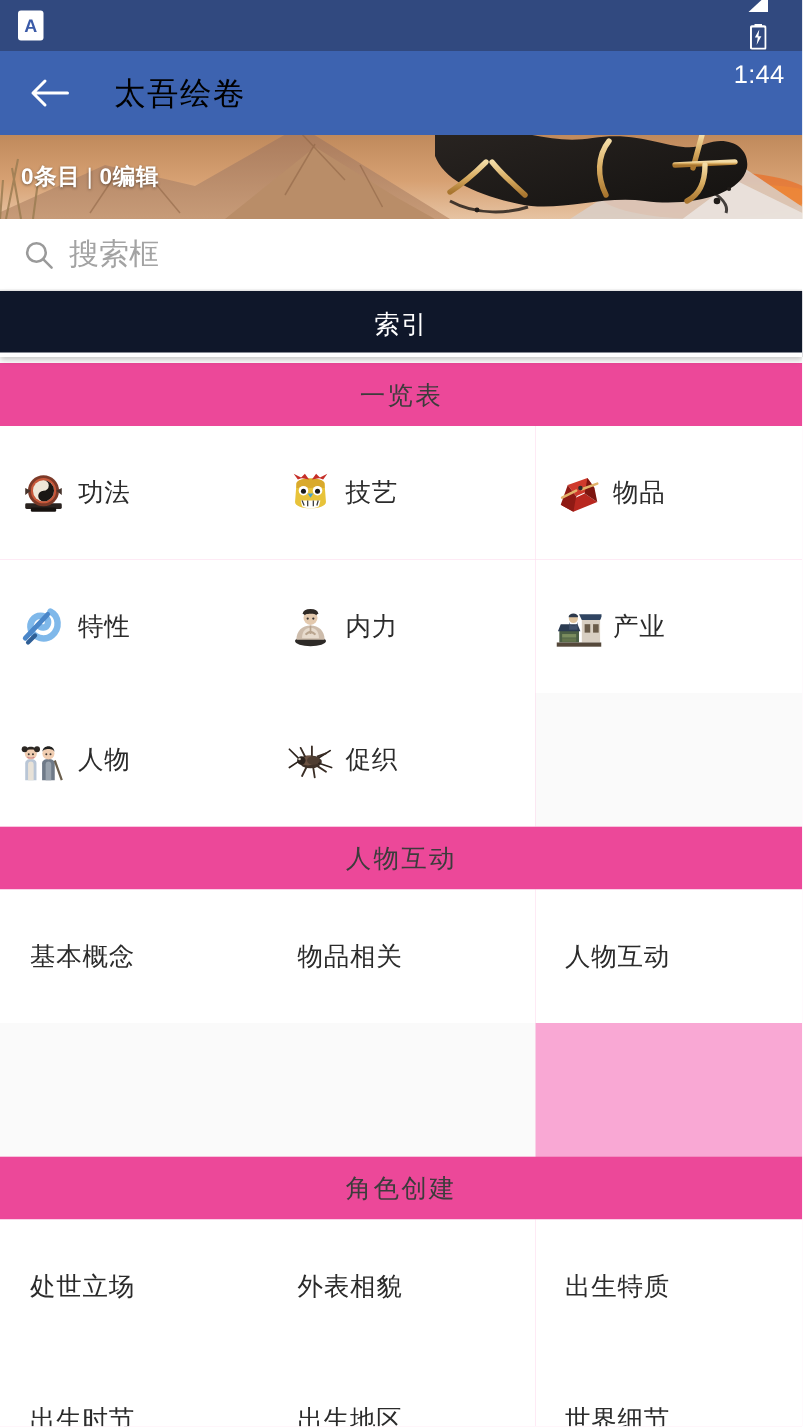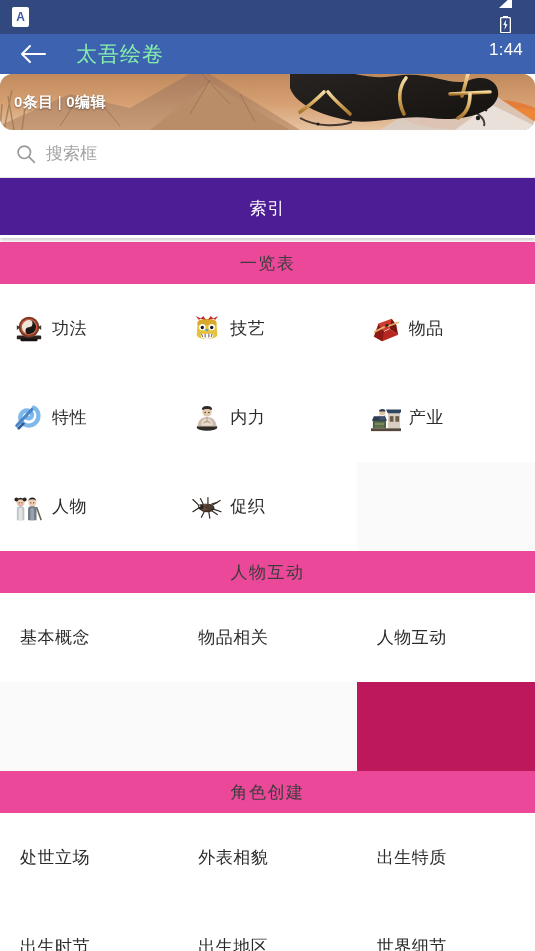--- a/index.html
+++ b/index.html
@@ -20,67 +20,67 @@
   .notif-icon {
     width: 17px; height: 20px; background: #ffffff; border-radius: 2px;
     display: flex; align-items: center; justify-content: center;
     font-size: 12px; font-weight: bold; color: #3b5ba8; line-height: 1;
   }
   .status-right { display: flex; align-items: center; gap: 7px; flex-direction: column; }
   .status-time { font-size: 17px; letter-spacing: .2px; margin-left: 2px; }
 
   
   .appbar {
-    height: 40px; background: #3d63b0; display: flex; align-items: center;
-    padding: 0 16px; color: #86efac;
+    height: 56px; background: #3d63b0; display: flex; align-items: center;
+    padding: 0 16px; color: #000000;
   }
   .back-btn {
     width: 34px; height: 34px; display:flex; align-items:center; justify-content:center;
     cursor: pointer; flex: none;
   }
   .appbar-title { font-size: 21px; margin-left: 26px; letter-spacing: 1px; }
 
   
-  .banner { height: 56px; position: relative; overflow: hidden; background: #b58a63; border-radius: 13px; }
+  .banner { height: 56px; position: relative; overflow: hidden; background: #b58a63; }
   .banner-art { position: absolute; inset: 0; }
   .banner-stats {
     position: absolute; left: 14px; top: 50%; transform: translateY(-50%);
     color: #ffffff; font-size: 15px; font-weight: bold; letter-spacing: .5px;
     text-shadow: 0 1px 2px rgba(0,0,0,.45);
     z-index: 3;
   }
   .banner-stats .sep { font-weight: normal; margin: 0 4px; }
 
   
   .searchbar {
     height: 48px; background: #fff; display: flex; align-items: center;
     padding: 0 16px; gap: 10px; border-bottom: 1px solid #ececec;
   }
-  .search-text { font-size: 17px; color: #a3a3a3; }
-
-  
-  .tabs { height: 60px; background: #4c1d95; display: flex; box-shadow: 0 2px 4px rgba(0,0,0,.22); position: relative; z-index:2; }
+  .search-text { font-size: 20px; color: #a3a3a3; }
+
+  
+  .tabs { height: 44px; background: #0f172a; display: flex; box-shadow: 0 2px 4px rgba(0,0,0,.22); position: relative; z-index:2; }
   .tab {
     flex: 1; display: flex; align-items: center; justify-content: center;
     color: #dbe3f3; font-size: 17px; letter-spacing: 1px; cursor: pointer;
     position: relative;
   }
   .tab.active { color: #ffffff; }
   .tab.active::after {
     content: ""; position: absolute; left: 0; right: 0; bottom: 0;
     height: 3px; background: #ffffff;
   }
 
   
   .content { position: absolute; top: 242px; left: 0; right: 0; bottom: 0; overflow: hidden; background: #fff; }
   .section-header {
     background: #ec4899; height: 42px; display: flex; align-items: center;
     justify-content: center; color: #3c3c3c; font-size: 17px; letter-spacing: 1.5px;
   }
-  .grid { display: grid; grid-template-columns: repeat(3, 1fr); background: #be185d; }
+  .grid { display: grid; grid-template-columns: repeat(3, 1fr); background: #f9a8d4; }
   .cell {
     height: 89px; display: flex; align-items: center; padding-left: 20px;
     gap: 8px; cursor: pointer; background: #fff;
   }
   .cell.icon-cell { padding-left: 14px; }
   .cell.empty { background: #fafafa; cursor: default; }
   .cell-icon { width: 30px; height: 30px; flex: none; display:block; }
   .cell-label { font-size: 17px; color: #2b2b2b; letter-spacing: .5px; }
   .grid.text-grid .cell { }
 </style>

